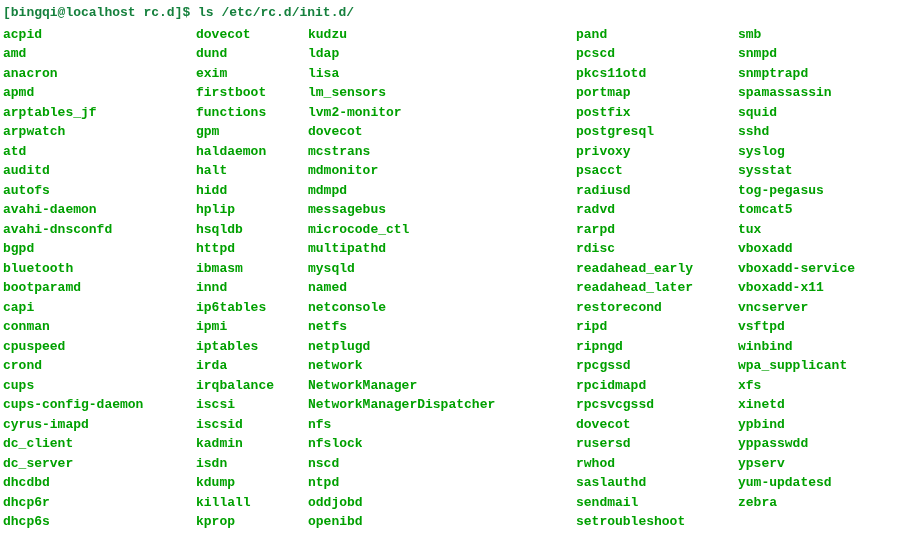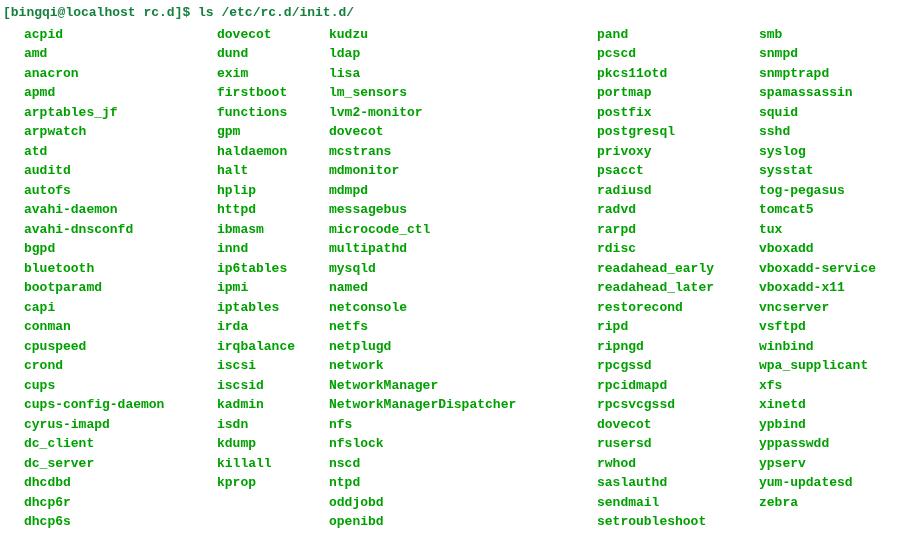--- a/index.html
+++ b/index.html
@@ -14,21 +14,20 @@
       box-sizing: border-box;
     }
     .prompt-line {
       color: #15803d;
       margin-bottom: 2px;
       white-space: nowrap;
     }
     .columns {
       display: flex;
       gap: 0;
-      margin-left: 21px;
     }
     .col {
       display: flex;
       flex-direction: column;
     }
     .col1 { width: 193px; }
     .col2 { width: 112px; }
     .col3 { width: 268px; }
     .col4 { width: 162px; justify-content: flex-end; }
     .col5 { width: auto; }
@@ -73,21 +72,23 @@
     </div>
   <div class="col col2">
       <span class="entry">dovecot</span>
       <span class="entry">dund</span>
       <span class="entry">exim</span>
       <span class="entry">firstboot</span>
       <span class="entry">functions</span>
       <span class="entry">gpm</span>
       <span class="entry">haldaemon</span>
       <span class="entry">halt</span>
+      <span class="entry">hidd</span>
       <span class="entry">hplip</span>
+      <span class="entry">hsqldb</span>
       <span class="entry">httpd</span>
       <span class="entry">ibmasm</span>
       <span class="entry">innd</span>
       <span class="entry">ip6tables</span>
       <span class="entry">ipmi</span>
       <span class="entry">iptables</span>
       <span class="entry">irda</span>
       <span class="entry">irqbalance</span>
       <span class="entry">iscsi</span>
       <span class="entry">iscsid</span>

